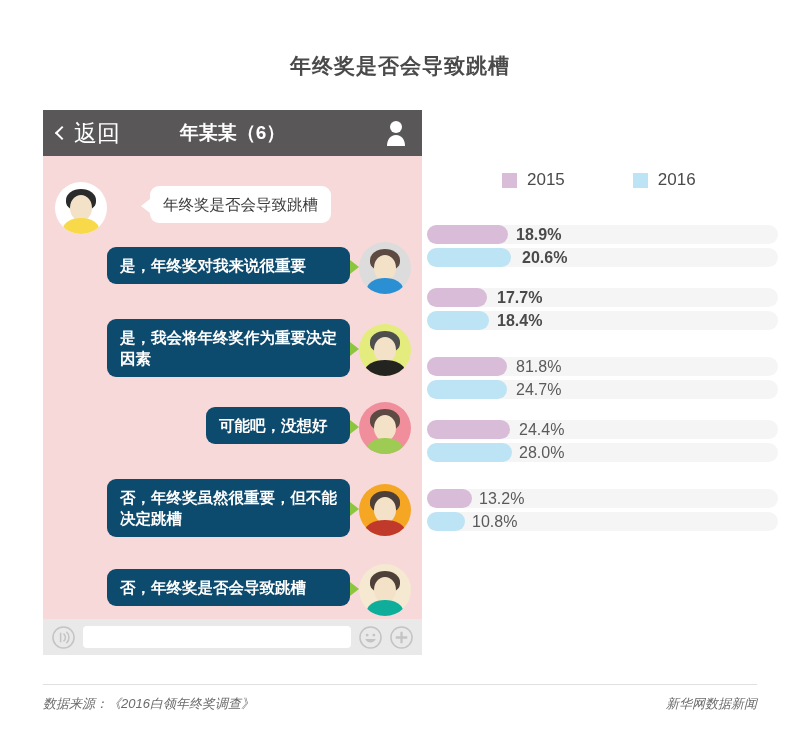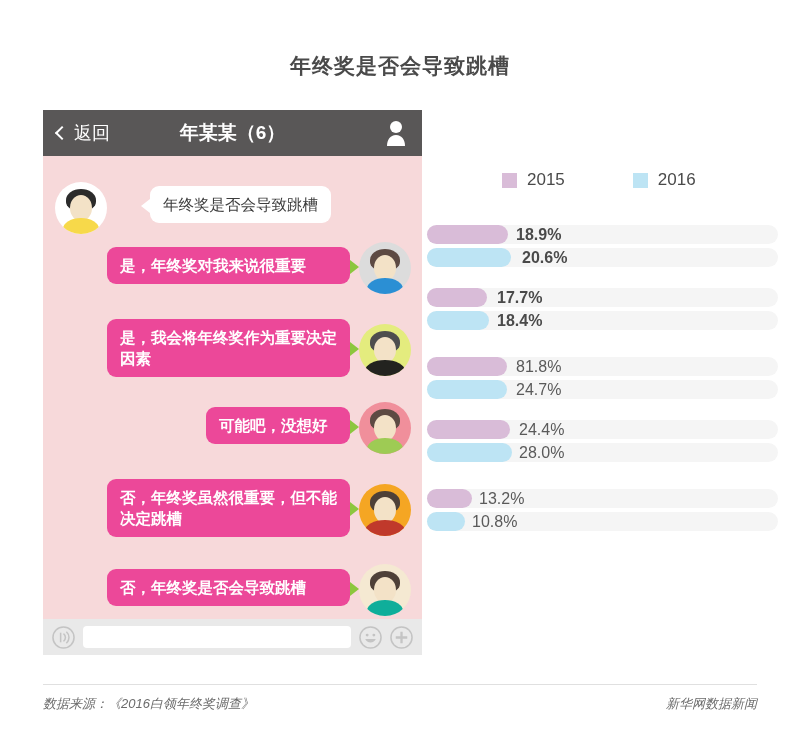--- a/index.html
+++ b/index.html
@@ -33,21 +33,21 @@
   #back-btn {
     display:flex; align-items:center; gap:3px;
     margin-left:14px; cursor:pointer;
   }
   #back-chevron {
     width:10px; height:10px;
     border-left:2.5px solid #fff; border-bottom:2.5px solid #fff;
     transform:rotate(45deg);
     margin-right:4px;
   }
-  #back-label { color:#fff; font-size:18px; }
+  #back-label { color:#fff; font-size:23px; }
   #phone-title {
     position:absolute; left:0; width:100%;
     text-align:center;
     color:#fff; font-size:19px; font-weight:bold;
     pointer-events:none;
   }
   #person-icon {
     position:absolute; right:16px; top:10px;
     width:20px; height:26px;
   }
@@ -73,21 +73,21 @@
     position:absolute;
     border-radius:9px;
     font-size:15.5px;
     line-height:21px;
     padding:8px 13px;
   }
   .bubble.left {
     background:#ffffff; color:#3d3d3d;
   }
   .bubble.right {
-    background:#ec4899; color:#ffffff; font-weight:bold;
+    background:#0c4a6e; color:#ffffff; font-weight:bold;
   }
   .tail { position:absolute; width:0; height:0; }
   .tail.left {
     border-top:7px solid transparent;
     border-bottom:7px solid transparent;
     border-right:9px solid #ffffff;
   }
   .tail.right {
     border-top:7px solid transparent;
     border-bottom:7px solid transparent;

